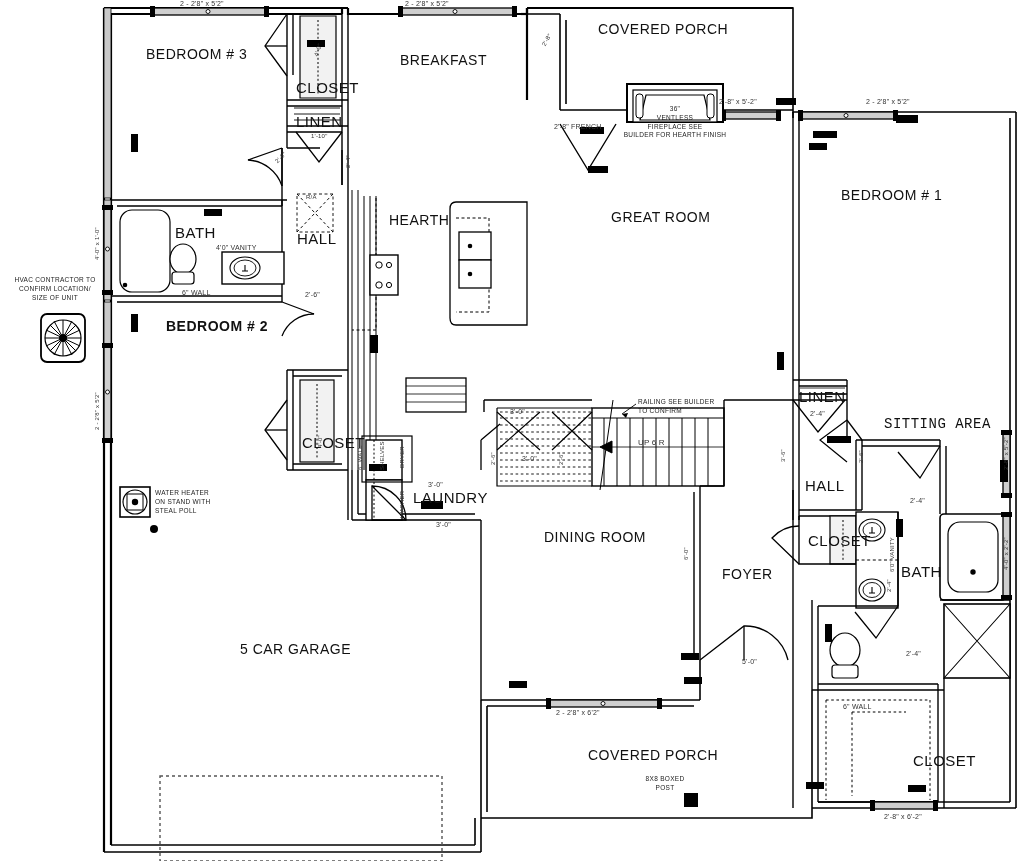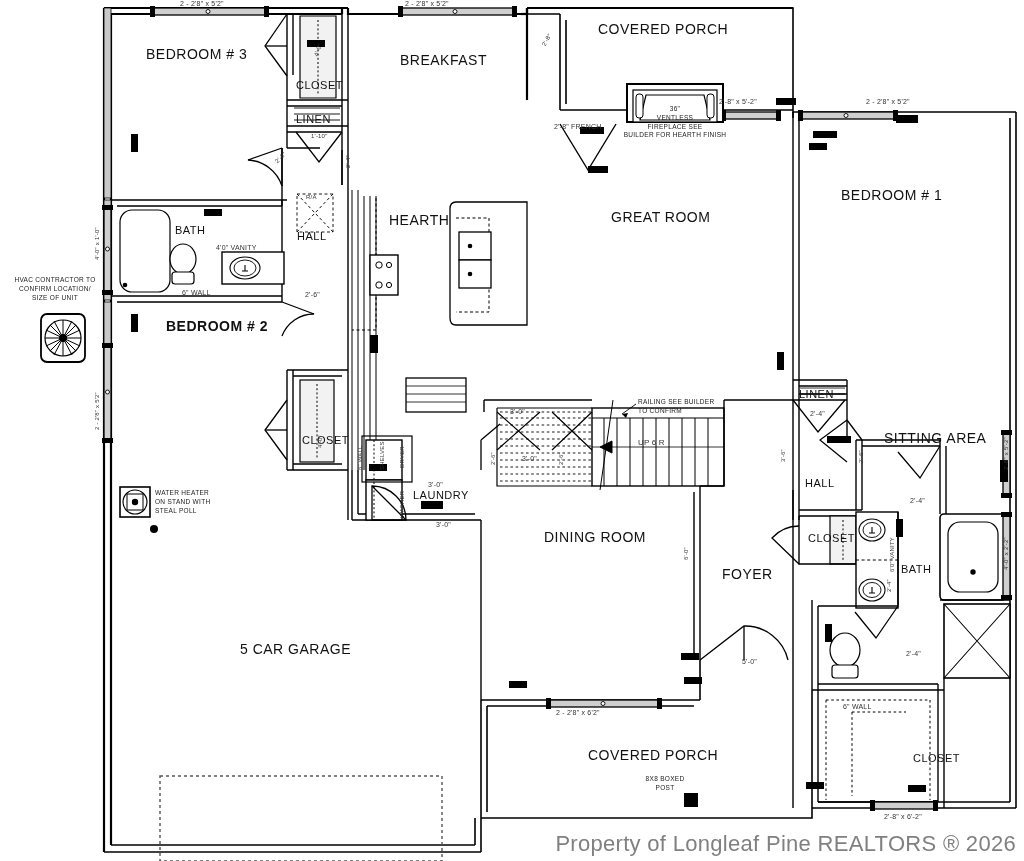--- a/index.html
+++ b/index.html
@@ -4,21 +4,21 @@
 <title>Floor Plan</title>
 <style>
   html,body{margin:0;padding:0;background:#ffffff;}
   body{font-family:"Liberation Sans", sans-serif;}
   #plan{position:relative;width:1024px;height:861px;background:#fff;overflow:hidden;}
   svg{position:absolute;top:0;left:0;}
 
   .rmlabel{position:absolute;font-family:"Liberation Sans",sans-serif;color:#111;
            white-space:nowrap;letter-spacing:.5px;}
   .rm-lg{font-size:14px;}
-  .rm-md{font-size:11px;}
+  .rm-md{font-size:15px;}
 
   .dim{position:absolute;font-family:"Liberation Sans",sans-serif;color:#333;
        font-size:6px;white-space:nowrap;letter-spacing:.2px;}
   .dim7{font-size:7px;}
   .note{position:absolute;font-family:"Liberation Sans",sans-serif;color:#222;
         font-size:6.5px;line-height:1.35;text-align:center;white-space:pre;letter-spacing:.3px;}
   .rot90{transform:rotate(-90deg);transform-origin:left top;}
 
   .watermark{position:absolute;right:8px;bottom:4px;font-size:22px;color:#808080;
              font-family:"Liberation Sans",sans-serif;letter-spacing:.3px;white-space:nowrap;}
@@ -409,21 +409,21 @@
     <div class="rmlabel rm-lg" style="left:389px;top:212px;">HEARTH</div>
     <div class="rmlabel rm-lg" style="left:166px;top:318px;font-weight:bold;">BEDROOM # 2</div>
     <div class="rmlabel rm-md" style="left:302px;top:434px;">CLOSET</div>
     <div class="rmlabel rm-md" style="left:413px;top:489px;">LAUNDRY</div>
     <div class="rmlabel rm-lg" style="left:532px;top:529px;margin-left:12px;">DINING ROOM</div>
     <div class="rmlabel rm-lg" style="left:240px;top:641px;">5 CAR GARAGE</div>
     <div class="rmlabel rm-lg" style="left:588px;top:747px;">COVERED PORCH</div>
     <div class="rmlabel rm-lg" style="left:722px;top:566px;">FOYER</div>
     <div class="rmlabel rm-md" style="left:799px;top:388px;">LINEN</div>
     <div class="rmlabel rm-md" style="left:805px;top:477px;">HALL</div>
-    <div class="rmlabel rm-lg" style="left:884px;top:430px;">SITTING AREA</div>
+    <div class="rmlabel rm-lg" style="left:884px;top:416px;font-family:Liberation Mono, monospace;">SITTING AREA</div>
     <div class="rmlabel rm-md" style="left:808px;top:532px;">CLOSET</div>
     <div class="rmlabel rm-md" style="left:901px;top:563px;">BATH</div>
     <div class="rmlabel rm-md" style="left:913px;top:752px;">CLOSET</div>
   </div>
 
   <div>
     <div class="note" style="left:0px;top:276px;width:110px;">HVAC CONTRACTOR TO
 CONFIRM LOCATION/
 SIZE OF UNIT</div>
     <div class="note" style="left:605px;top:105px;width:140px;">36"
@@ -477,14 +477,13 @@
     <div class="dim rot90" style="left:886px;top:592px;">2'-4"</div>
     <div class="dim rot90" style="left:889px;top:572px;">6'0" VANITY</div>
     <div class="dim rot90" style="left:1003px;top:470px;">2'-8" x 5'-2"</div>
     <div class="dim rot90" style="left:1003px;top:570px;">4'-0" x 2'-2"</div>
     <div class="dim dim7" style="left:906px;top:650px;">2'-4"</div>
     <div class="dim dim7" style="left:843px;top:703px;">6" WALL</div>
     <div class="dim dim7" style="left:884px;top:813px;">2'-8" x 6'-2"</div>
     <div class="dim dim7" style="left:428px;top:481px;">3'-0"</div>
   </div>
 
-  <div class="watermark">Property of Longleaf Pine REALTORS ® 2026</div>
 </div>
 
 </body></html>

